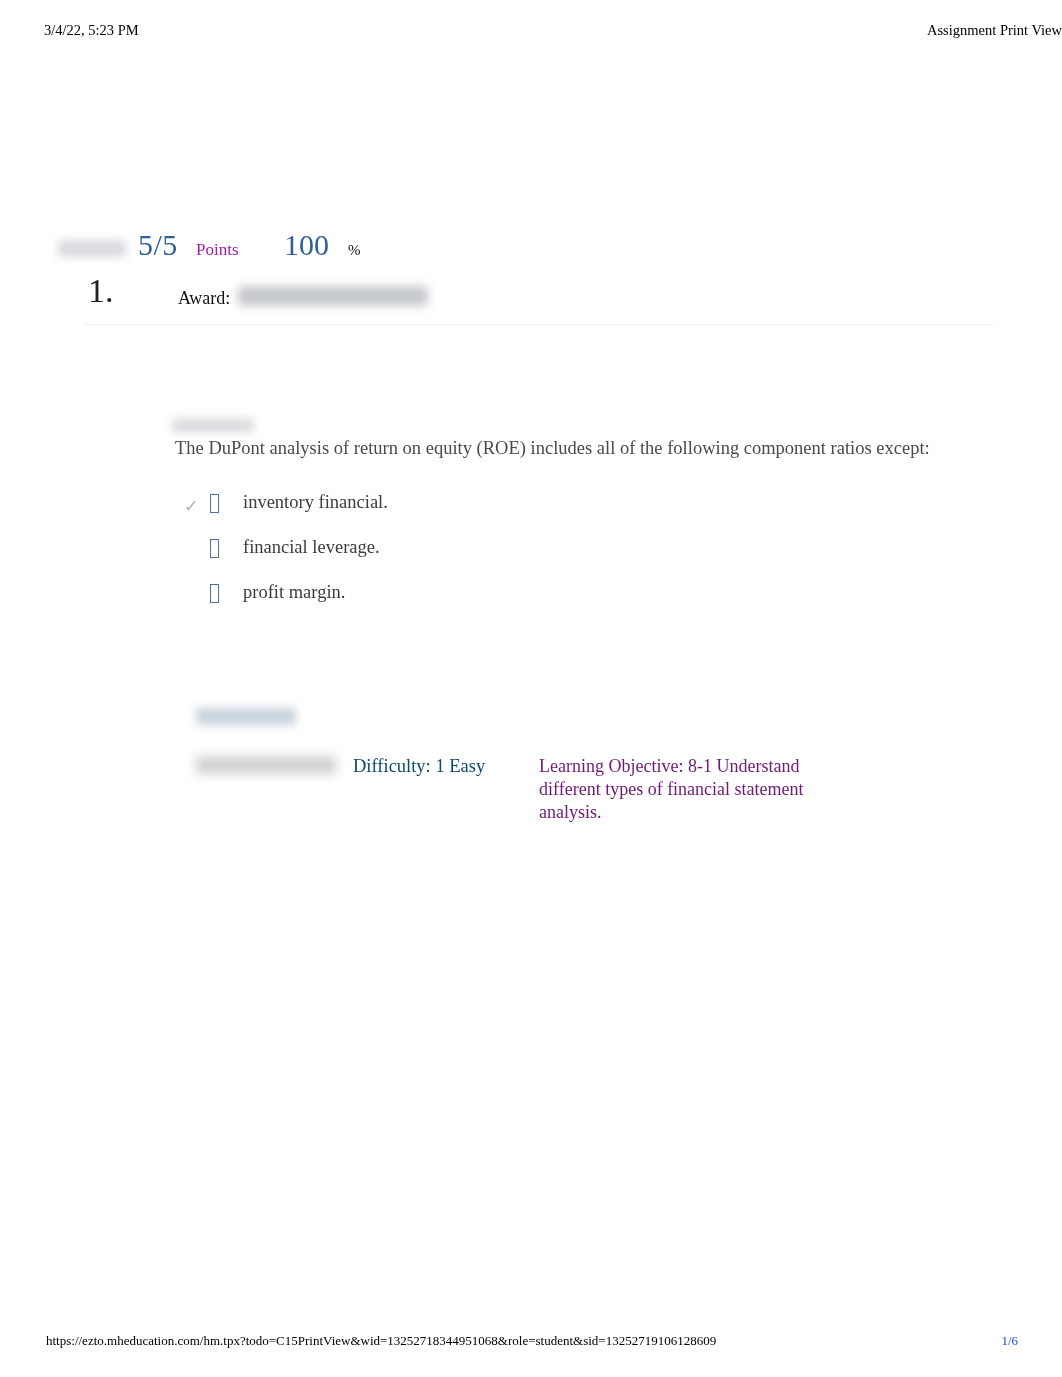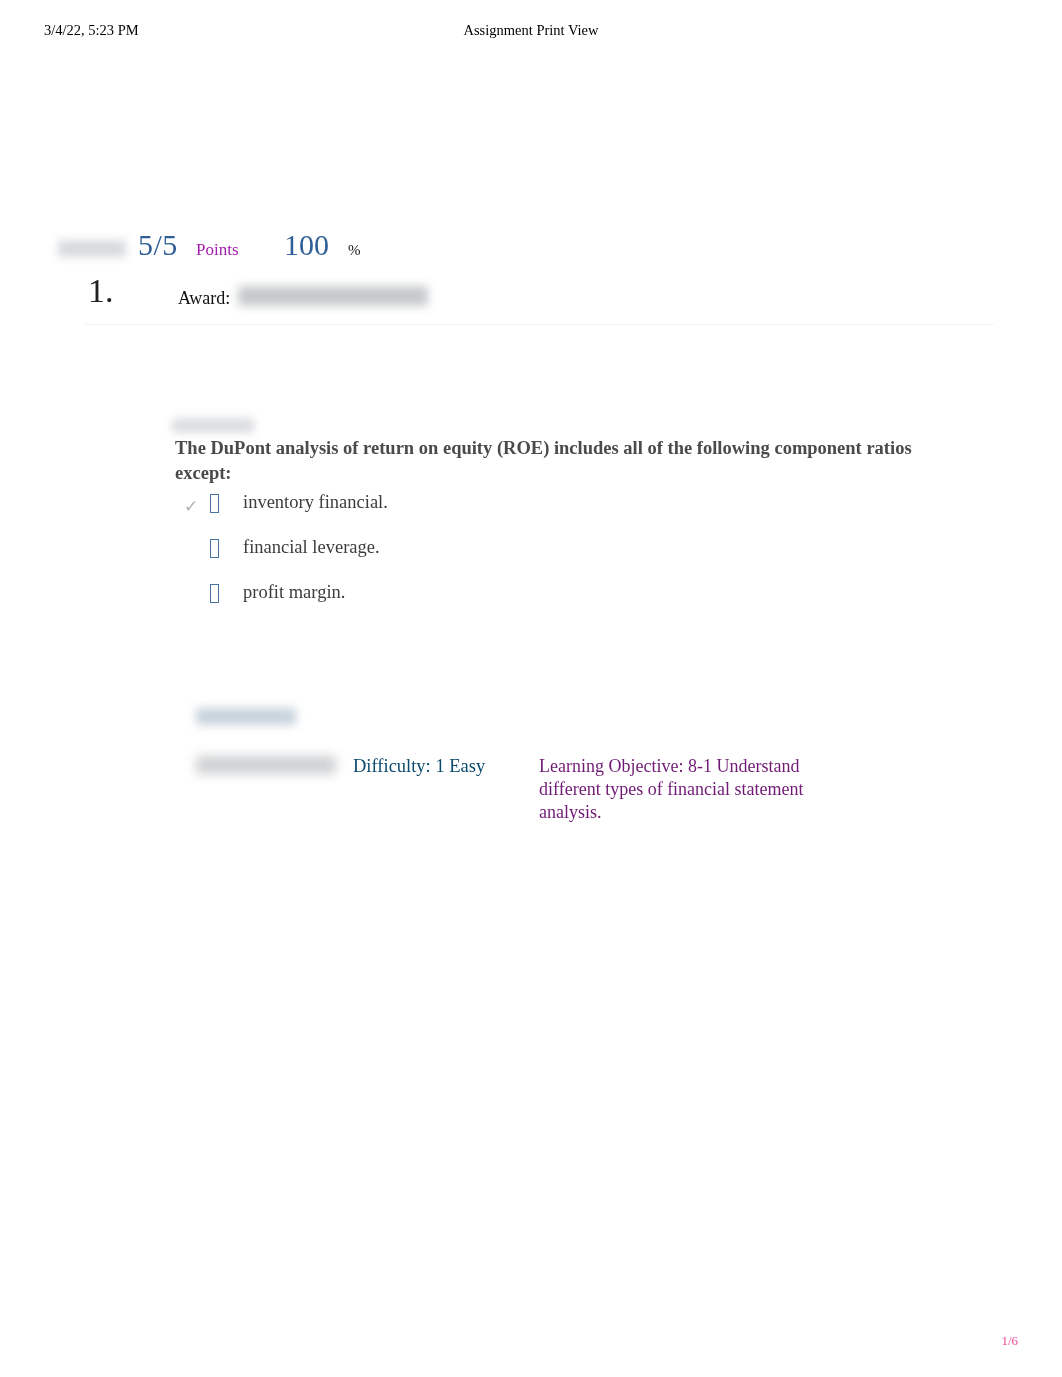--- a/index.html
+++ b/index.html
@@ -30,21 +30,21 @@
     top: 0;
     font-size: 14.5px;
     color: #000;
     white-space: nowrap;
   }
   .print-header .hdr-title {
     position: absolute;
     left: 0;
     top: 0;
     width: 1062px;
-    text-align: center;
+    text-align: right;
     font-size: 14.5px;
     color: #000;
   }
 
   
   .score-row {
     position: absolute;
     left: 0;
     top: 228px;
     width: 1062px;
@@ -147,21 +147,20 @@
     opacity: .62;
   }
   .question-text {
     position: absolute;
     left: 175px;
     top: 436px;
     width: 790px;
     font-size: 18.5px;
     line-height: 1.35;
     color: #4a4a4a;
-    font-weight: bold;
   }
 
   .options {
     position: absolute;
     left: 175px;
     top: 488px;
     width: 640px;
   }
   .option {
     position: relative;
@@ -249,21 +248,21 @@
     top: 0;
     font-size: 13px;
     color: #000;
     white-space: nowrap;
   }
   .footer-page {
     position: absolute;
     right: 44px;
     top: 0;
     font-size: 13px;
-    color: #ec4899;
+    color: #1d4ed8;
   }
 </style>
 </head>
 <body>
 
 <div class="print-header">
   <div class="hdr-date">3/4/22, 5:23 PM</div>
   <div class="hdr-title">Assignment Print View</div>
 </div>
 
@@ -309,14 +308,15 @@
   </div>
 
 </div>
 
 <div class="refs-label-blur"></div>
 <div class="meta-label-blur"></div>
 <div class="meta-difficulty">Difficulty: 1 Easy</div>
 <div class="meta-objective">Learning Objective: 8-1 Understand different types of financial statement analysis.</div>
 
 <div class="print-footer">
+  <div class="footer-url">https://ezto.mheducation.com/hm.tpx?todo=C15PrintView&amp;wid=13252718344951068&amp;role=student&amp;sid=13252719106128609</div>
   <div class="footer-page">1/6</div>
 </div>
 
 </body></html>

